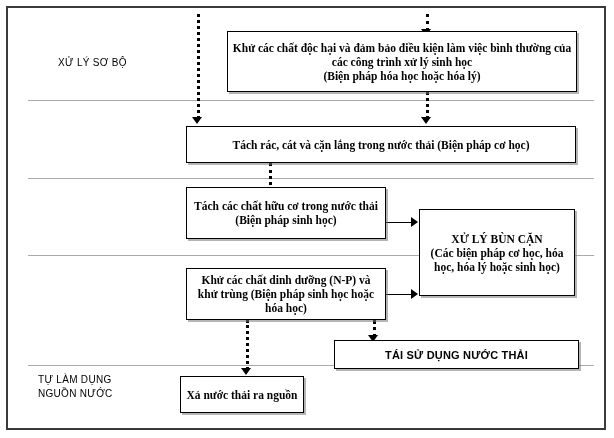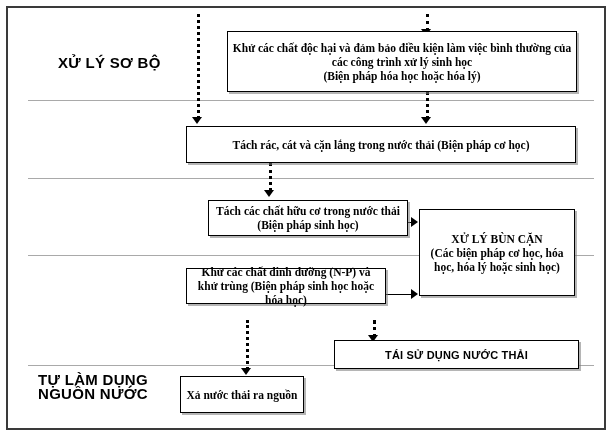--- a/index.html
+++ b/index.html
@@ -26,22 +26,22 @@
   .divider{
     position:absolute;
     height:0;
     border-top:1px solid #a9a9a9;
   }
 
   
   .stage-label{
     position:absolute;
     font-family:"Liberation Sans", sans-serif;
-    font-size:15px;
-    font-weight:bold;
+    font-size:10px;
+    font-weight:normal;
     color:#000000;
     letter-spacing:0.3px;
     line-height:14px;
     white-space:pre;
   }
 
   
   .box{
     position:absolute;
     box-sizing:border-box;
@@ -130,23 +130,23 @@
   <div class="arrowright" style="left:411px;top:217px;"></div>
 
   <div class="solidline" style="left:386px;top:294px;width:26px;"></div>
   <div class="arrowright" style="left:411px;top:289px;"></div>
 
   <div class="box" style="left: 227px; top: 31px; width: 350px; height: 61px; white-space: pre-line;">Khử các chất độc hại và đảm bảo điều kiện làm việc bình thường của các công trình  xử lý sinh học
 (Biện pháp hóa học hoặc hóa lý)</div>
 
   <div class="box" style="left:186px;top:126px;width:390px;height:37px;">Tách rác, cát và cặn lắng trong nước thải (Biện pháp cơ học)</div>
 
-  <div class="box" style="left:186px;top:200px;width:200px;height:36px;margin-left:22px;">Tách các chất hữu cơ trong nước thải (Biện pháp sinh học)</div>
+  <div class="box" style="left:186px;top:187px;width:200px;height:52px;">Tách các chất hữu cơ trong nước thải (Biện pháp sinh học)</div>
 
-  <div class="box" style="left:186px;top:268px;width:200px;height:36px;">Khử các chất dinh dưỡng (N-P) và khử trùng (Biện pháp sinh học hoặc hóa học)</div>
+  <div class="box" style="left:186px;top:268px;width:200px;height:52px;">Khử các chất dinh dưỡng (N-P) và khử trùng (Biện pháp sinh học hoặc hóa học)</div>
 
   <div class="box" style="left: 419px; top: 209px; width: 156px; height: 87px; white-space: pre-line;">XỬ LÝ BÙN CẶN
 (Các biện pháp cơ học, hóa học, hóa lý hoặc sinh học)</div>
 
   <div class="box caps" style="left:334px;top:340px;width:245px;height:29px;">TÁI SỬ DỤNG NƯỚC THẢI</div>
 
   <div class="box" style="left:180px;top:376px;width:124px;height:37px;">Xả nước thải ra nguồn</div>
 </div>
 
 </body></html>

